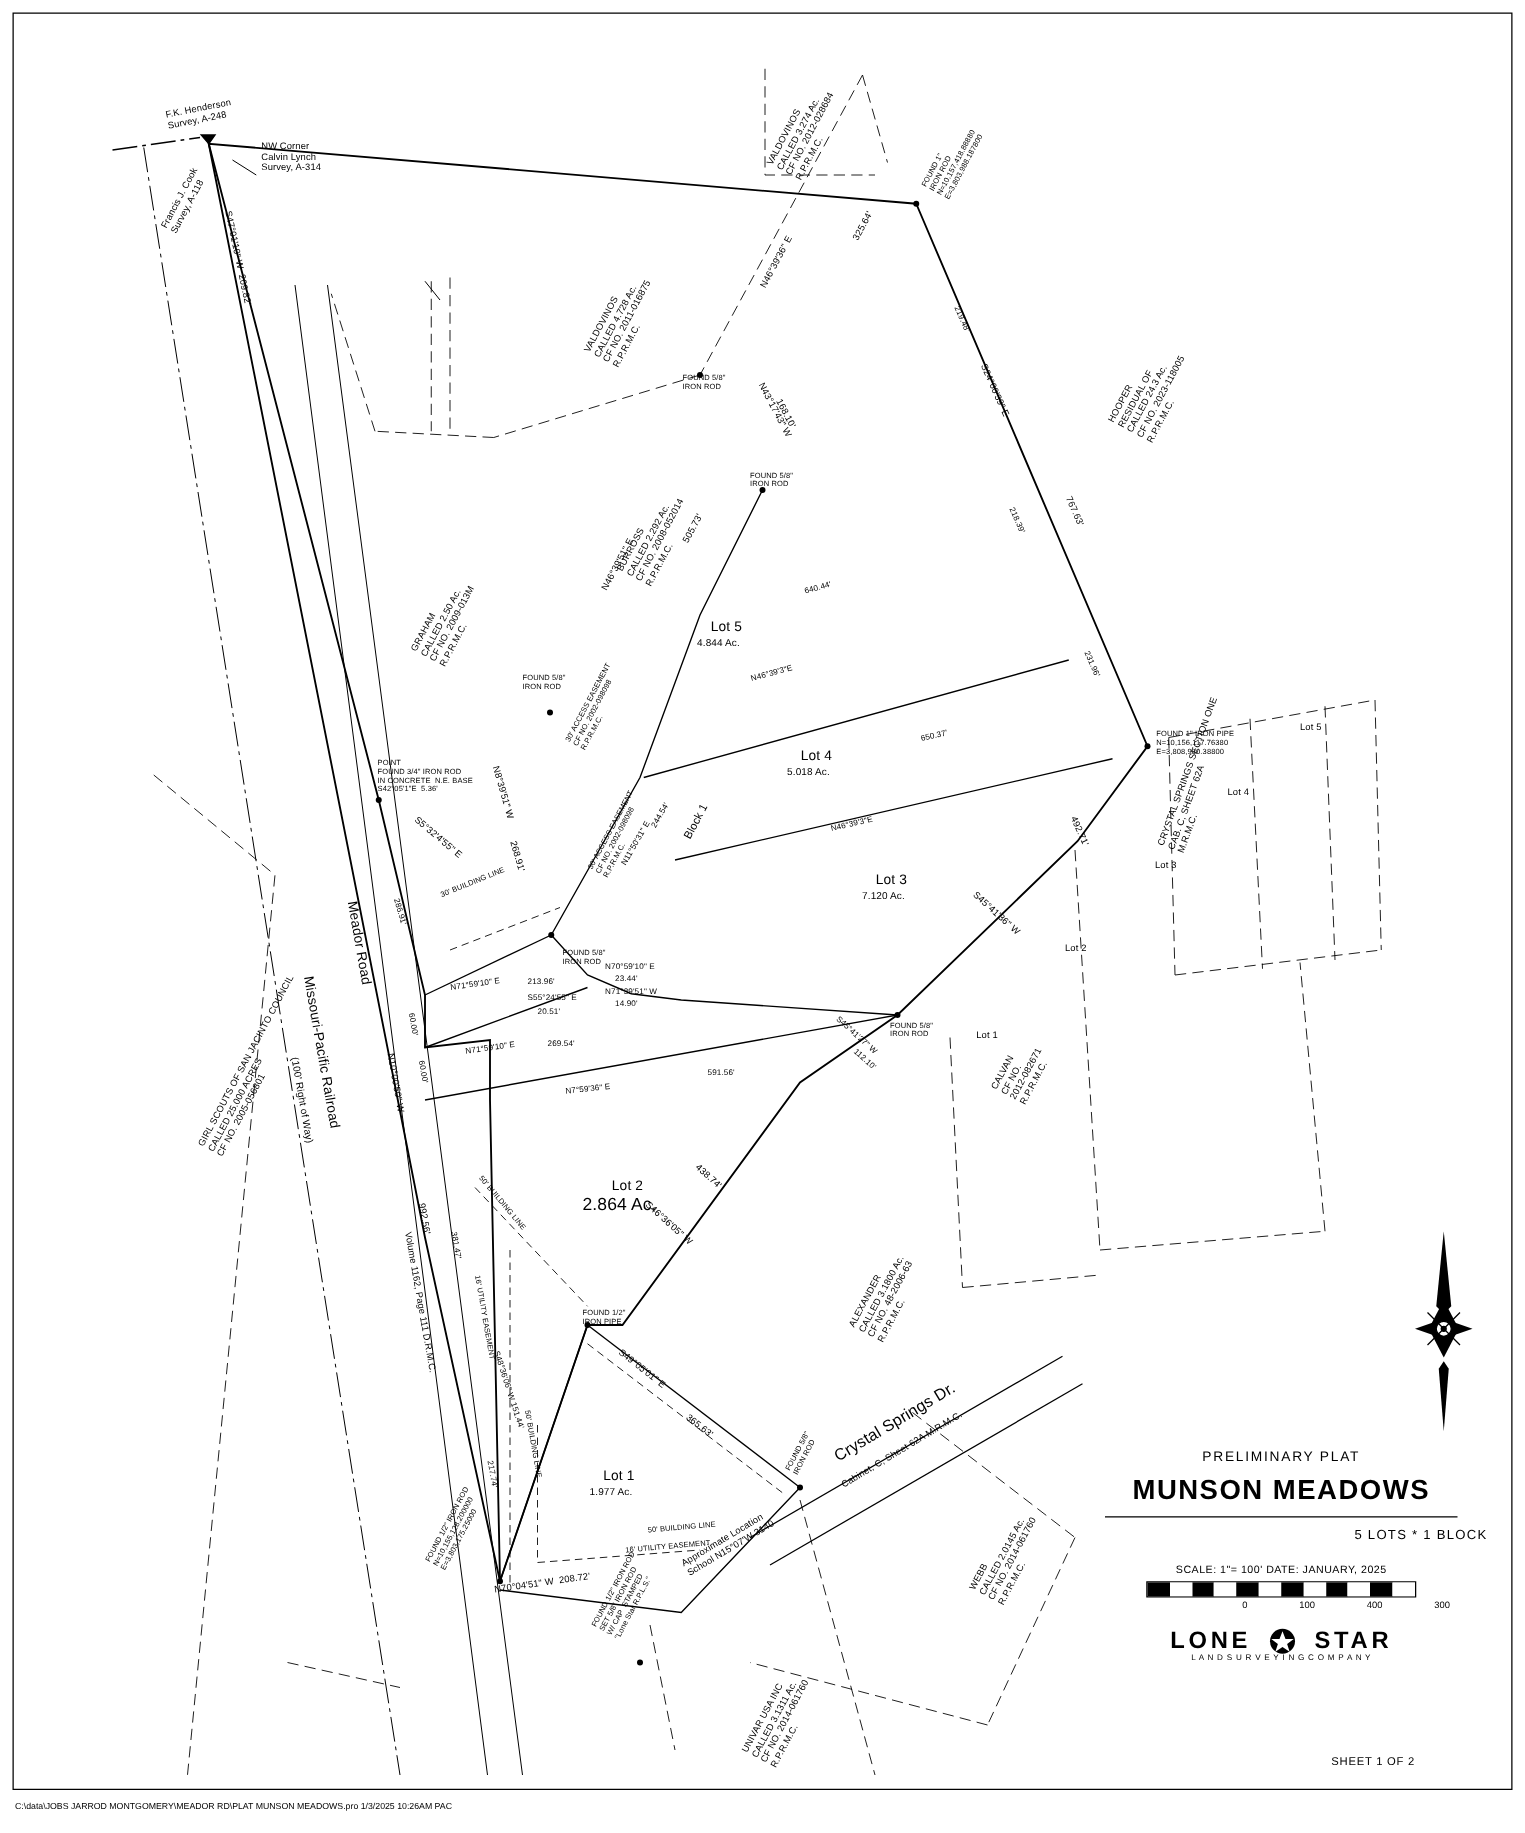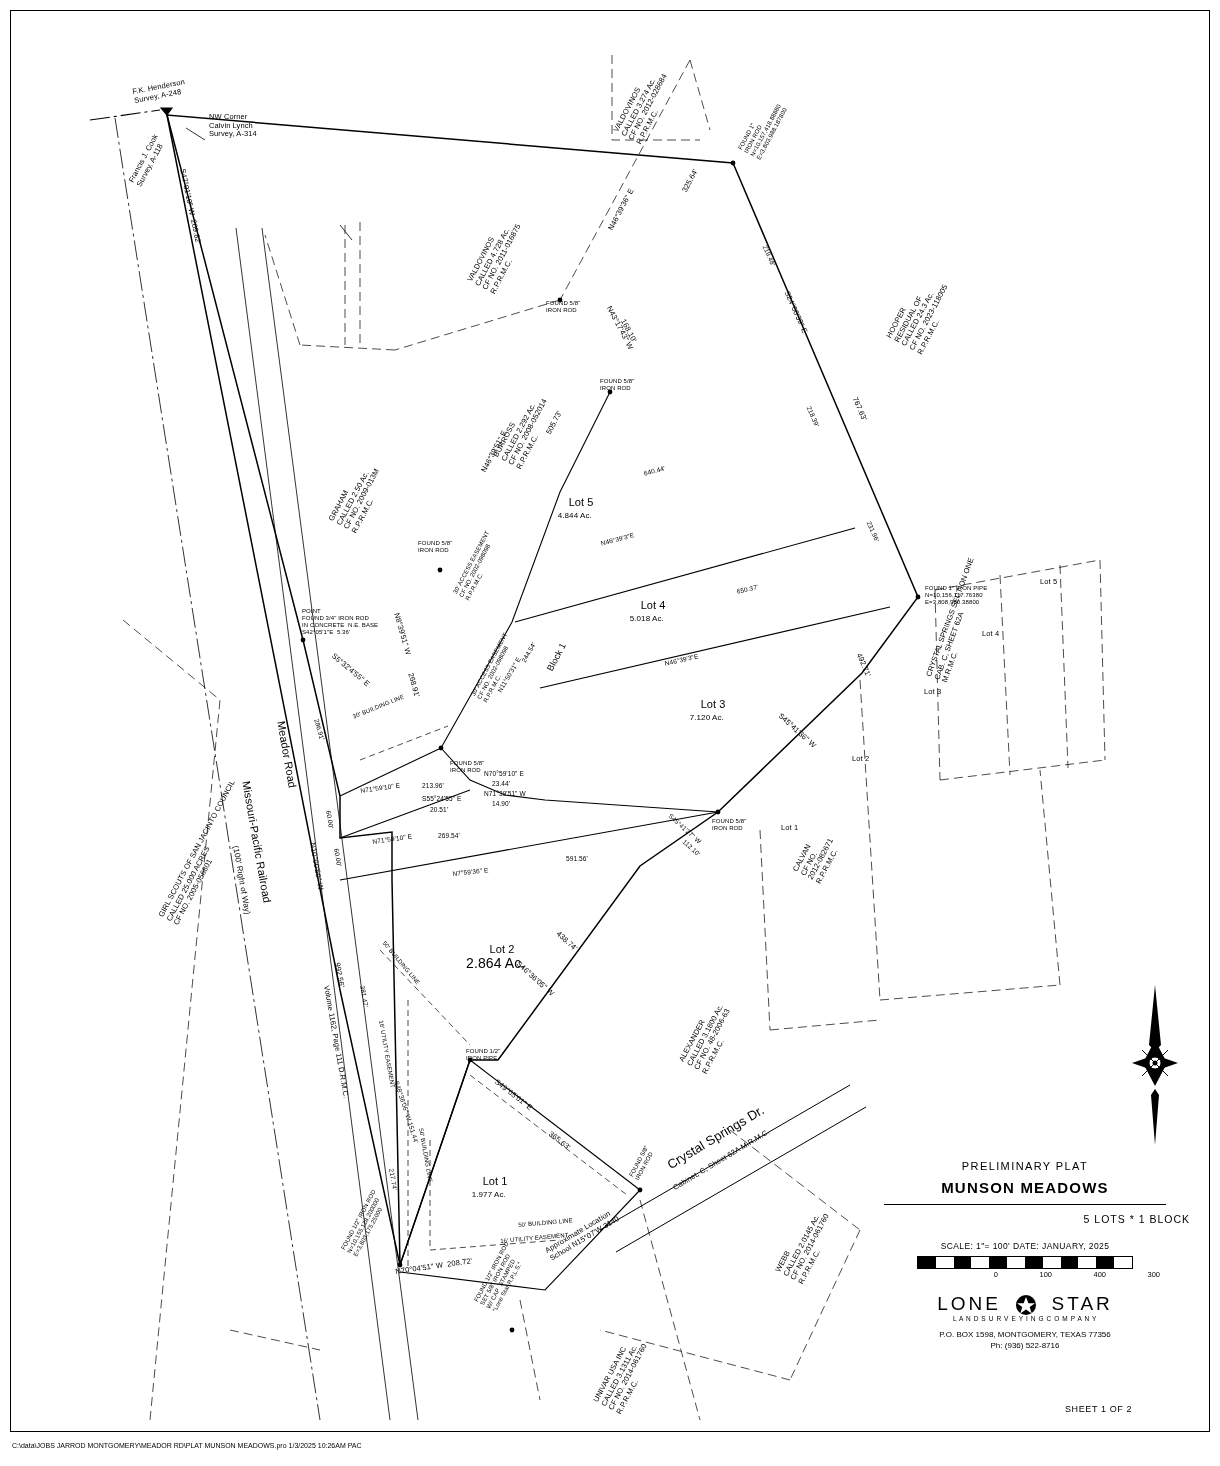--- a/index.html
+++ b/index.html
@@ -6,34 +6,34 @@
   body{font-family:"Liberation Sans",sans-serif;color:#000;}
   #page{position:relative;width:1220px;height:1466px;background:#fff;overflow:hidden;}
   .plat-border{position:absolute;left:10px;top:10px;width:1198px;height:1420px;border:1px solid #000;}
   svg.draw{position:absolute;left:0;top:0;width:1220px;height:1466px;}
   .lbl{position:absolute;font-size:7.5px;line-height:1.15;white-space:pre;letter-spacing:0.1px;}
   .c{text-align:center;}
   .footer{position:absolute;left:12px;top:1442px;font-size:7px;}
   
   #titleblock{position:absolute;left:860px;top:1160px;width:330px;height:270px;}
   #titleblock .t1{font-size:11px;letter-spacing:1.4px;text-align:center;}
-  #titleblock .t2{font-size:15px;letter-spacing:1.2px;text-align:center;font-weight:bold;margin-top:7px;}
+  #titleblock .t2{font-size:22px;letter-spacing:1.2px;text-align:center;font-weight:bold;margin-top:7px;}
   #titleblock hr{border:none;border-top:1px solid #000;margin:8px 24px;}
   #titleblock .t3{font-size:10.5px;letter-spacing:1px;text-align:right;margin-top:2px;}
   #titleblock .t4{font-size:9px;text-align:center;line-height:1.45;margin-top:9px;letter-spacing:.3px;}
   #titleblock .t5{font-size:8.5px;text-align:center;margin-top:16px;letter-spacing:.4px;}
   .scalebar{margin:5px auto 0;width:216px;}
   .scalebar .bar{display:flex;height:11px;border:1px solid #000;}
   .scalebar .bar div{flex:1;}
   .scalebar .bar .k{background:#000;}
   .scalebar .bar .w{background:#fff;}
   .scalebar .nums{display:flex;font-size:7.5px;margin-top:1px;}
   .scalebar .nums span{flex:1;text-align:right;transform:translateX(50%);}
   .logo{margin-top:14px;text-align:center;}
-  .logo .name{font-size:19px;font-weight:normal;letter-spacing:3px;}
+  .logo .name{font-size:19px;font-weight:bold;letter-spacing:3px;}
   .logo .sub{font-size:6.5px;letter-spacing:.6px;margin-top:-1px;}
   .logo .addr{font-size:8px;margin-top:7px;line-height:1.4;}
   .sheet{position:absolute;left:1065px;top:1404px;font-size:9px;letter-spacing:.6px;}
   .northstar{position:absolute;left:1120px;top:985px;width:70px;height:160px;}
 </style>
 </head>
 <body>
 
 <div id="page">
 
@@ -345,21 +345,19 @@
     <div class="logo">
       <div class="name">
         <span>LONE</span>
         <svg width="34" height="22" viewBox="0 0 34 22" style="vertical-align:middle">
           <circle cx="17" cy="11" r="10" fill="#000"></circle>
           <path d="M17,3 L19.4,9.2 L26,9.2 L20.7,13.1 L22.7,19.4 L17,15.6 L11.3,19.4 L13.3,13.1 L8,9.2 L14.6,9.2 Z" fill="#fff"></path>
         </svg>
         <span>STAR</span>
       </div>
       <div class="sub">L A N D   S U R V E Y I N G   C O M P A N Y</div>
-      <div class="addr" style="white-space:pre-line">P.O. BOX 1598, MONTGOMERY, TEXAS 77356
-Ph: (936) 522-8716</div>
     </div>
   </div>
 
   <div class="sheet">SHEET 1 OF 2</div>
   <div class="footer">C:\data\JOBS JARROD MONTGOMERY\MEADOR RD\PLAT MUNSON MEADOWS.pro  1/3/2025 10:26AM PAC</div>
 
 </div>
 
 </body></html>

